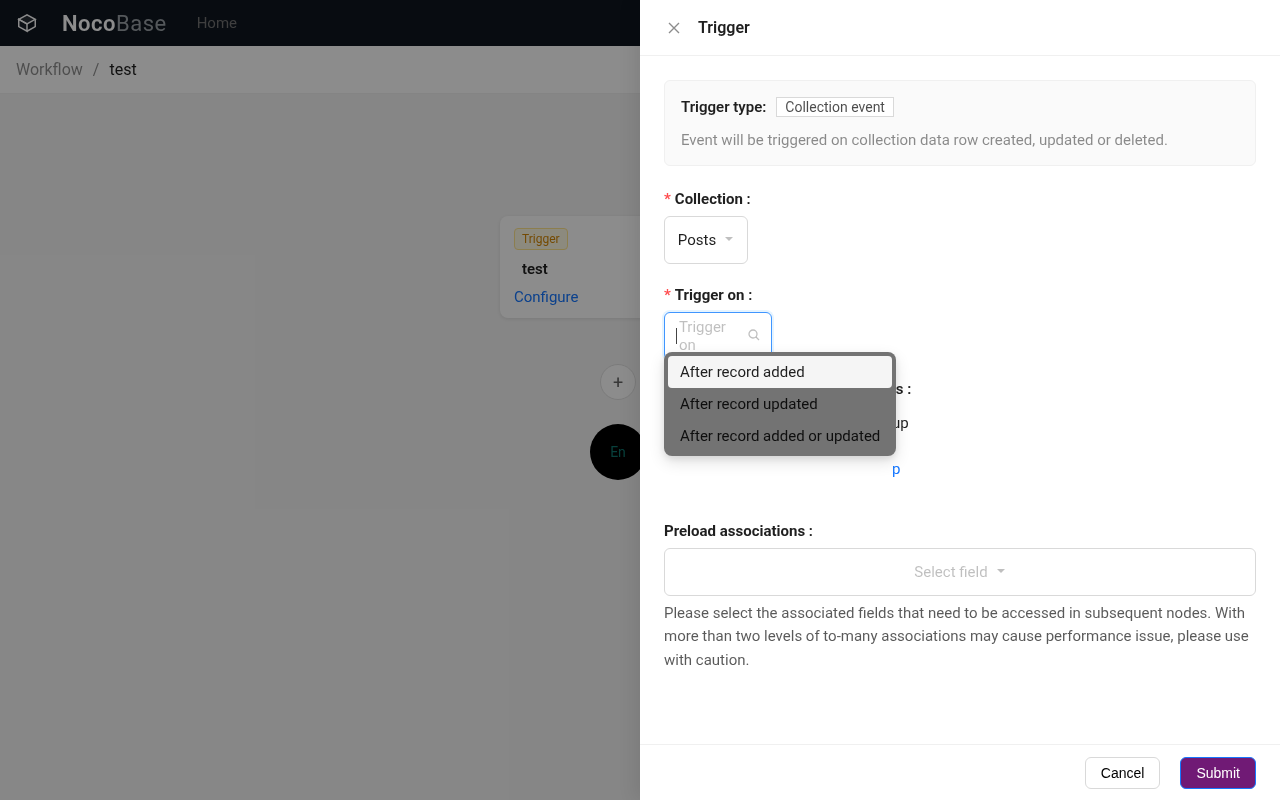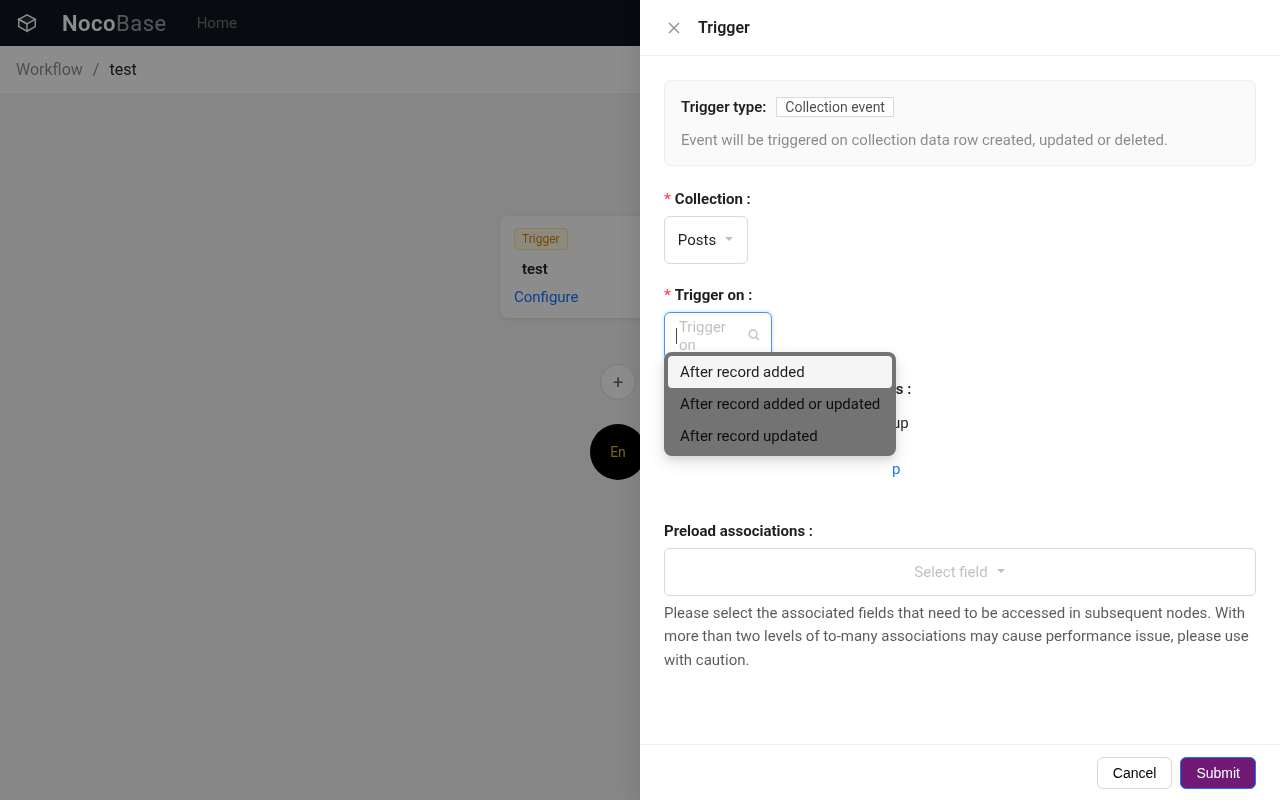--- a/index.html
+++ b/index.html
@@ -112,21 +112,21 @@
   color: #666;
 }
 .end-circle {
   position: absolute;
   left: 590px;
   top: 330px;
   width: 56px;
   height: 56px;
   border-radius: 50%;
   background: #000;
-  color: #eab308;
+  color: #0f766e;
   display: flex;
   align-items: center;
   justify-content: center;
   font-size: 14px;
 }
 
 
 .mask {
   position: absolute;
   inset: 0;
@@ -284,21 +284,21 @@
   font-size: 15px;
   line-height: 1.55;
   margin-top: 6px;
 }
 .drawer-footer {
   height: 56px;
   border-top: 1px solid #f0f0f0;
   display: flex;
   align-items: center;
   justify-content: flex-end;
-  gap: 8px;
+  gap: 20px;
   padding: 0 24px;
 }
 .btn {
   height: 32px;
   padding: 0 15px;
   border-radius: 6px;
   border: 1px solid #d9d9d9;
   background: #fff;
   cursor: pointer;
   font-size: 14px;
@@ -407,22 +407,22 @@
         <span class="search-ic">
           <svg width="12" height="12" viewBox="0 0 12 12" fill="none" stroke="currentColor" stroke-width="1.3">
               <circle cx="5" cy="5" r="4"></circle>
               <path d="M8 8 L11 11"></path>
             </svg>
         </span>
       </div>
 
       <div class="dropdown">
         <div class="dropdown-item hovered">After record added</div>
+        <div class="dropdown-item">After record updated</div>
         <div class="dropdown-item">After record added or updated</div>
-        <div class="dropdown-item">After record updated</div>
       </div>
     </div>
 
     <div class="between-area">
       <span class="partial-label" style="top:-2px; left:215px; font-weight:600;">ons :</span>
       <span class="partial-text" style="top:32px; left:228px;">up</span>
       <span class="partial-link" style="top:78px; left:228px;">p</span>
     </div>
 
     <div class="form-item" style="margin-top:30px;">

